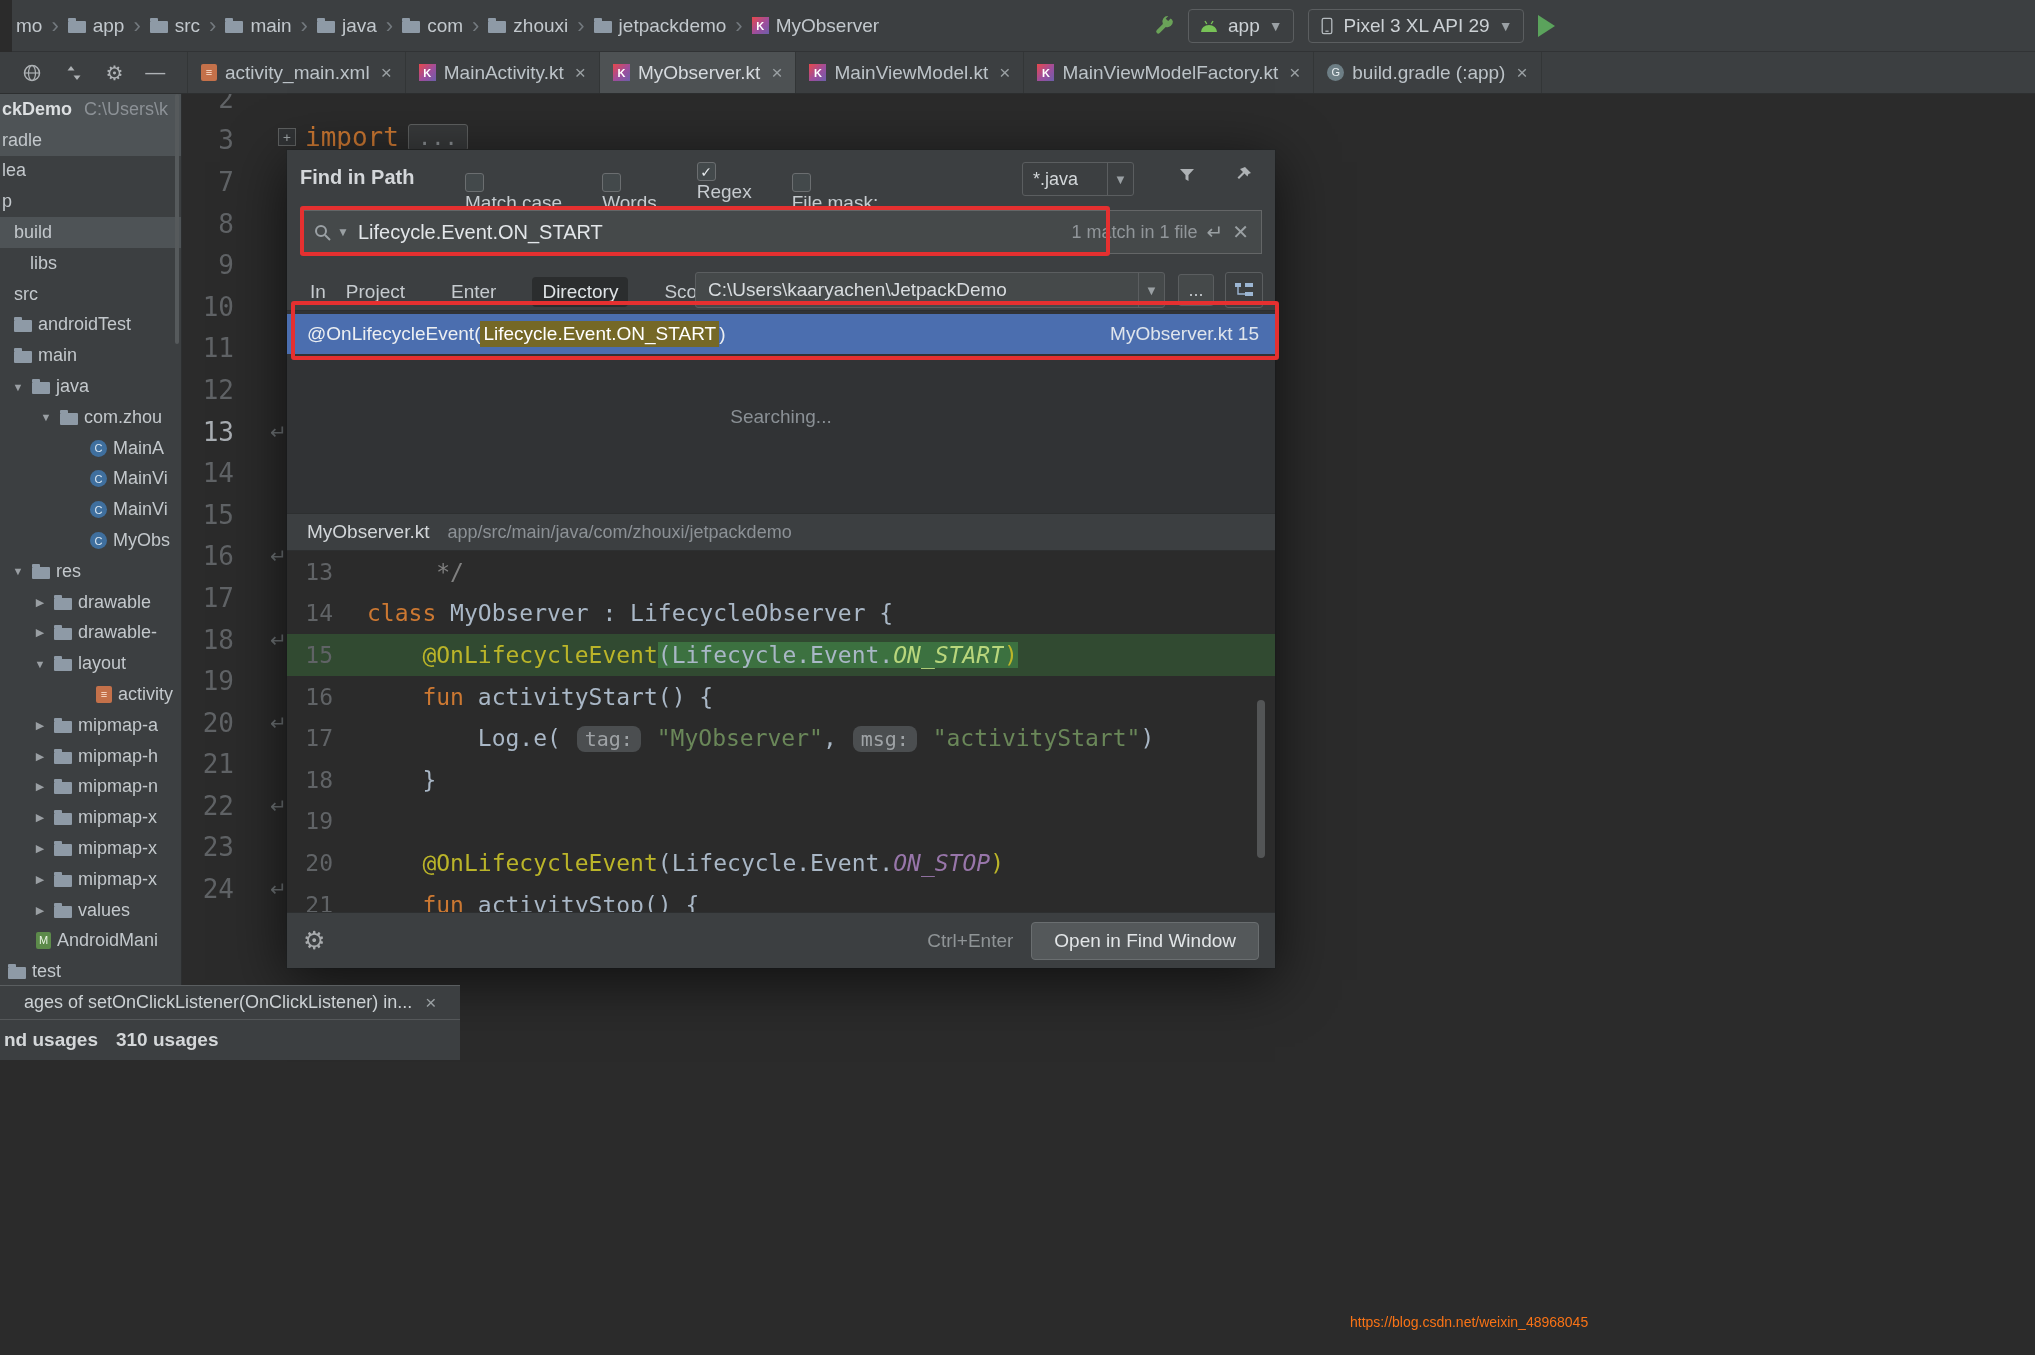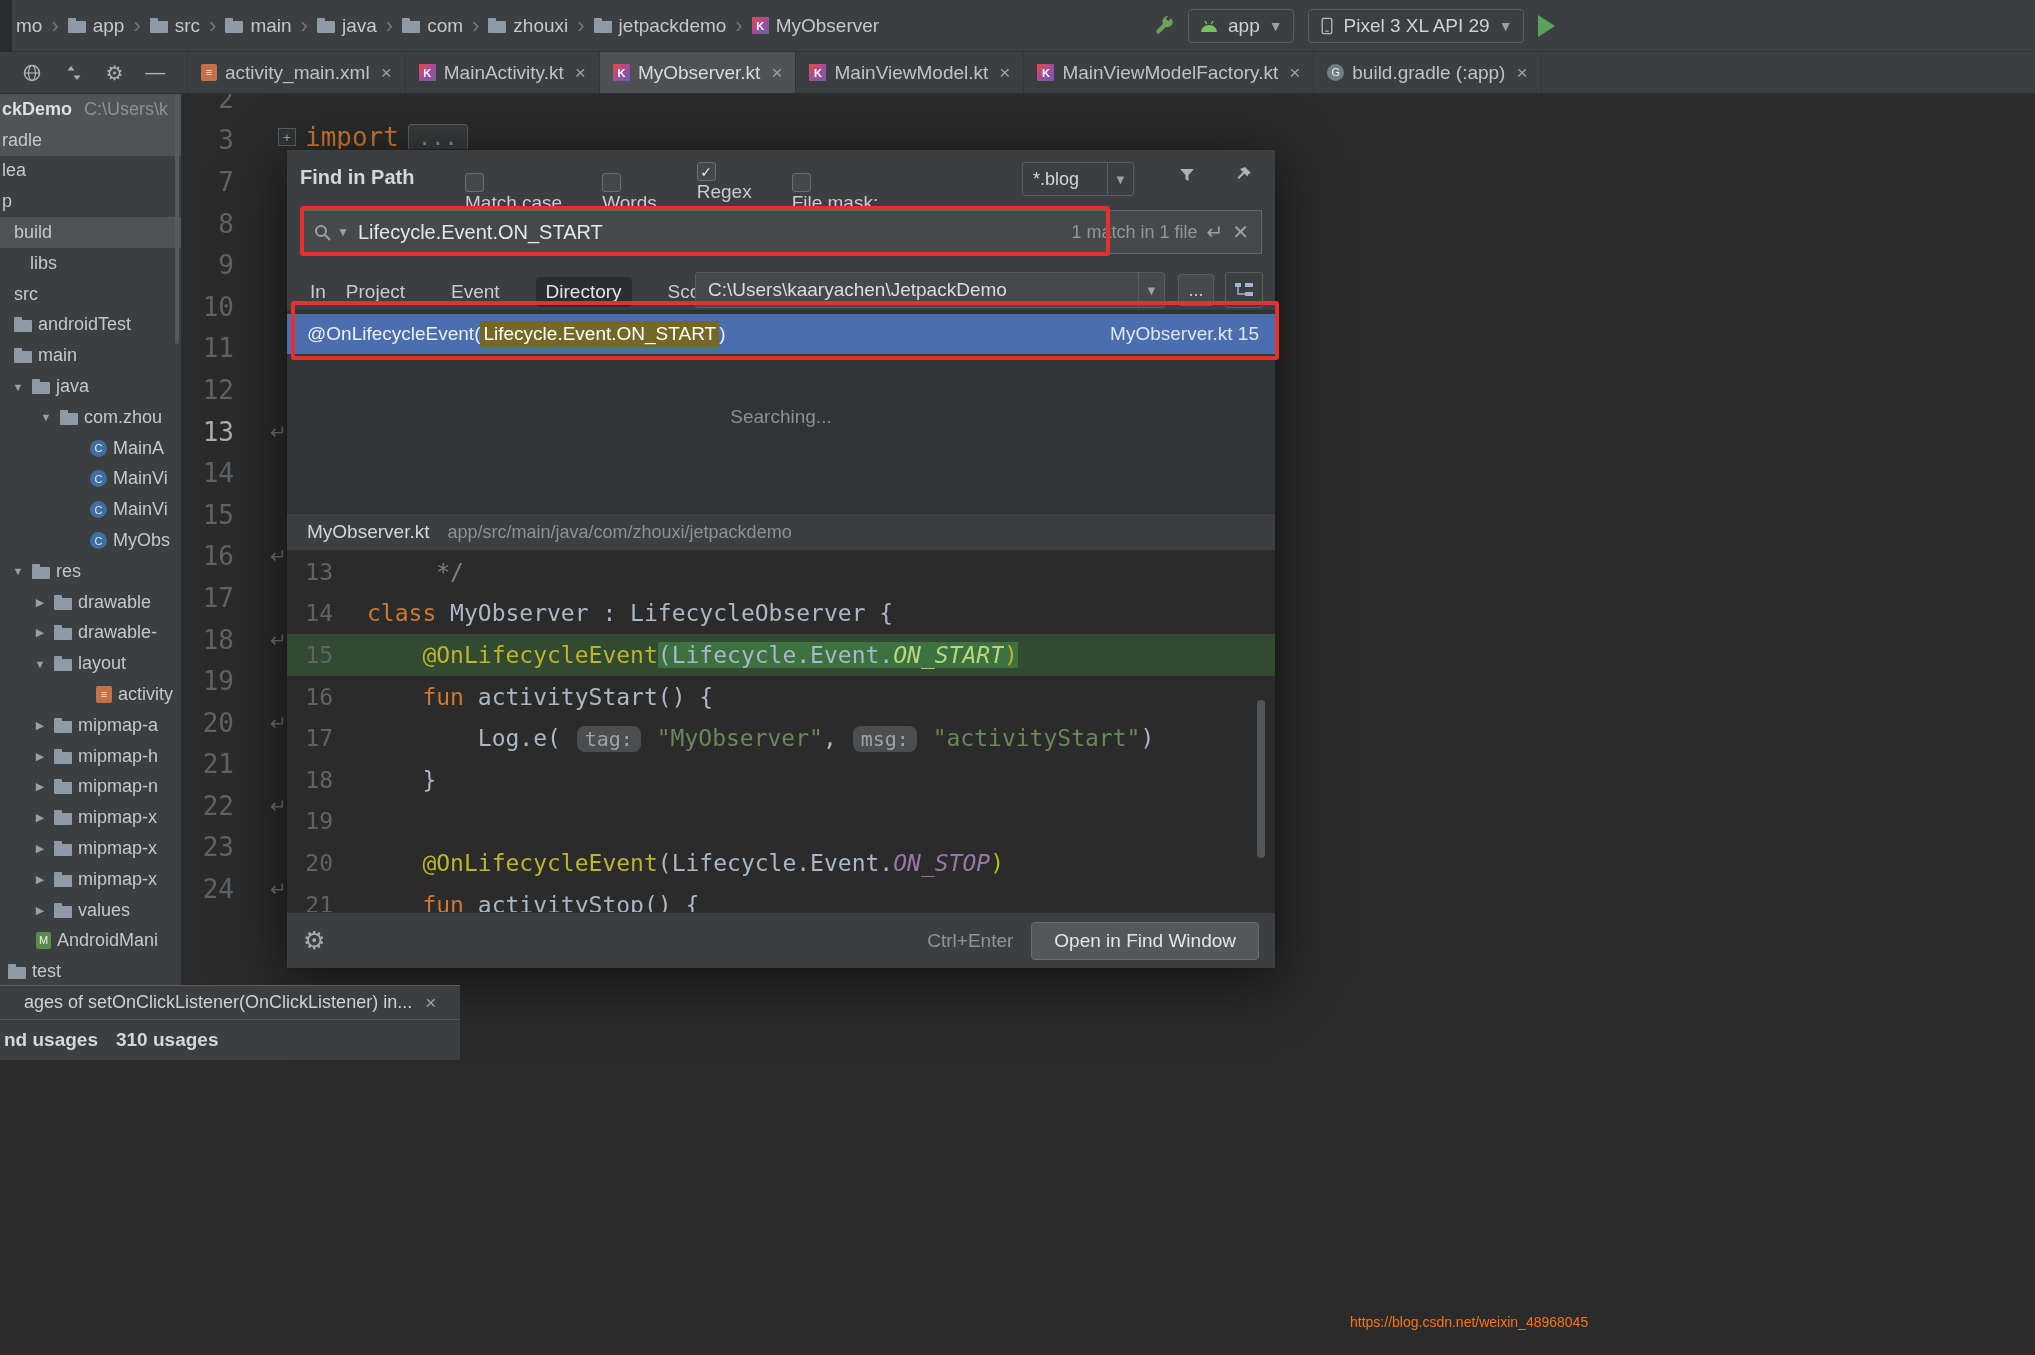--- a/index.html
+++ b/index.html
@@ -491,21 +491,21 @@
           <span class="cb on">✓</span>
           <span class="opt-label">Regex</span>
           <span class="opt-help">?</span>
         </label>
         <label class="opt">
           <span class="cb"></span>
           <span class="opt-label">File mask:</span>
         </label>
       </div>
     <div class="mask-combo">
-      <span class="val">*.blog</span>
+      <span class="val">*.java</span>
       <span class="combo-arr-box">▼</span>
     </div>
     <span class="head-icon" id="funnel-btn">
       <svg width="20" height="20" viewBox="0 0 20 20">
           <path d="M3 4h14l-5.5 6v6l-3-1.8V10z" fill="#aeb2b5"></path>
         </svg>
     </span>
     <span class="head-icon" id="pin-btn">
       <svg width="20" height="20" viewBox="0 0 20 20">
           <path d="M12 2l6 6-2.6.9-.9 2.6-3-3L6 14l-1.5-1.5 5.5-5.5-3-3L9.6 3z" fill="#aeb2b5"></path>
@@ -523,21 +523,21 @@
       <span class="search-text">Lifecycle.Event.ON_START</span>
       <span class="match-info">1 match in 1 file</span>
       <span class="field-glyph">↵</span>
       <span class="field-glyph">✕</span>
     </div>
 
     <div class="scope-row">
       <span class="scope-prefix">In</span>
       <div id="scope-items" style="display:flex;gap:26px;align-items:center;">
           <span class="scope-item">Project</span>
-          <span class="scope-item">Event</span>
+          <span class="scope-item">Enter</span>
           <span class="scope-item sel">Directory</span>
           <span class="scope-item">Scope</span>
         </div>
     </div>
     <div class="dir-combo">
       <span class="val">C:\Users\kaaryachen\JetpackDemo</span>
       <span class="combo-arr-box">▼</span>
     </div>
     <div class="more-btn">...</div>
     <div class="tree-btn">

